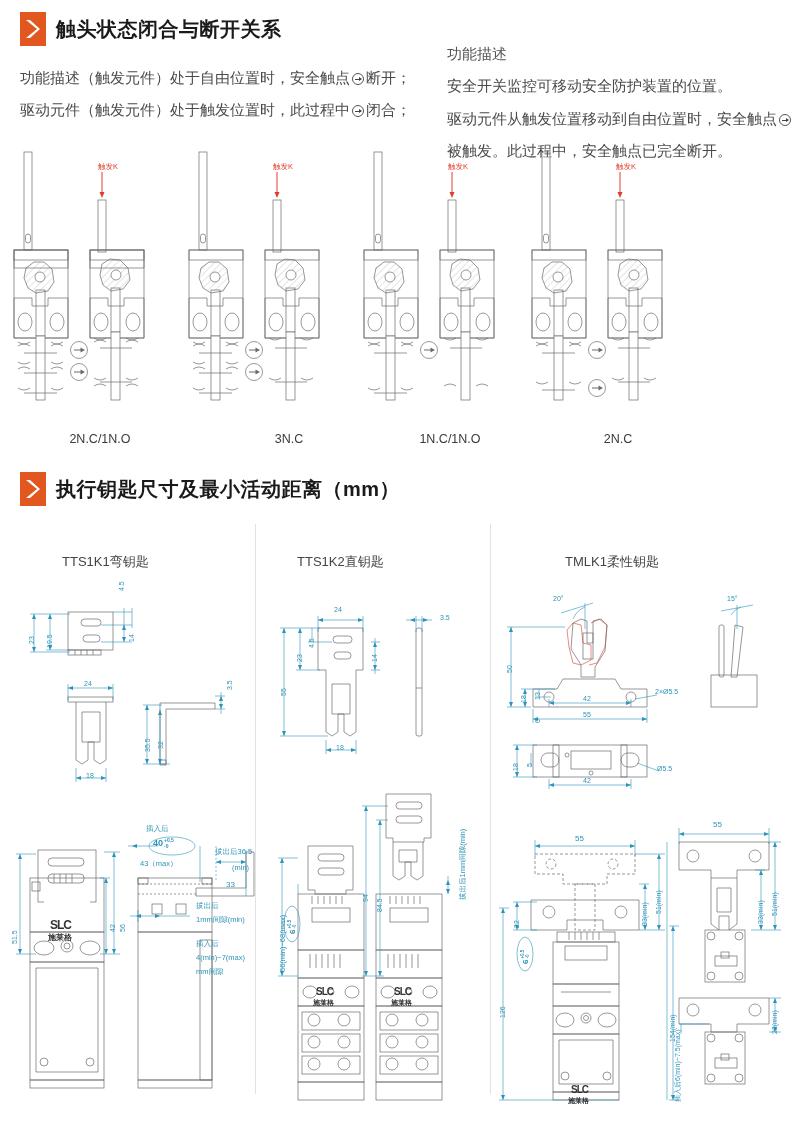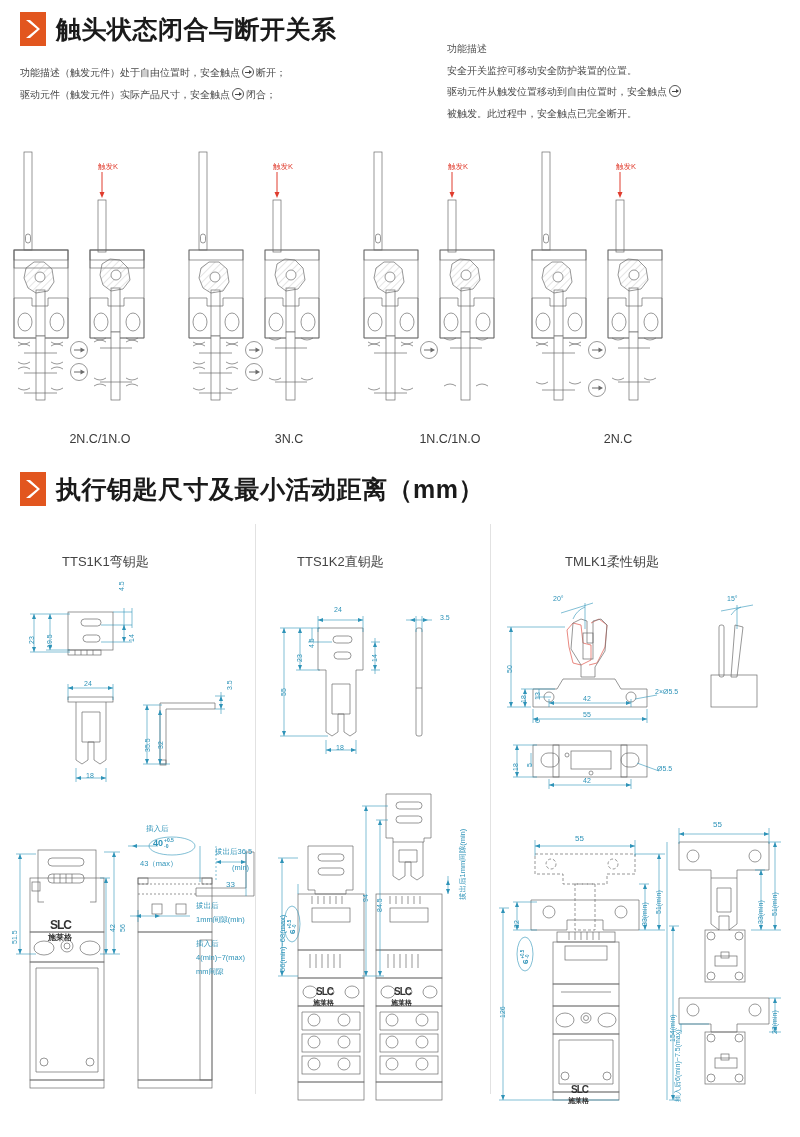--- a/index.html
+++ b/index.html
@@ -15,26 +15,26 @@
   .page { position:relative; width:800px; height:1137px; }
 
   
   .sec-head { display:flex; align-items:center; gap:10px; }
   .chev {
     width:26px; height:34px; background:#E2561F;
     position:relative; flex:0 0 auto;
   }
   .chev svg { position:absolute; left:5px; top:7px; }
   .sec-title {
-    font-size:25px; font-weight:bold; color:#1a1a1a;
+    font-size:20px; font-weight:bold; color:#1a1a1a;
     letter-spacing:.5px; white-space:nowrap;
   }
 
   
-  .intro-col { font-size:10px; color:#4a4a4a; line-height:2.15; }
+  .intro-col { font-size:15px; color:#4a4a4a; line-height:2.15; }
   .intro-col .lbl { color:#555; }
   .inline-sym {
     display:inline-block; width:12px; height:12px; border:1px solid #555;
     border-radius:50%; position:relative; vertical-align:-2px; margin:0 2px;
   }
   .inline-sym::before {
     content:""; position:absolute; left:2px; top:5px;
     width:6px; height:1px; background:#444;
   }
   .inline-sym::after {
@@ -94,21 +94,21 @@
       </svg>
     </div>
     <div class="sec-title">触头状态闭合与断开关系</div>
   </div>
 
   <div class="intro-col" style="position:absolute;left:20px;top:62px;width:400px;">
     <div>
       <span>功能描述（触发元件）处于自由位置时，安全触点</span><span class="inline-sym"></span><span>断开；</span>
     </div>
     <div>
-      <span>驱动元件（触发元件）实际产品尺寸，安全触点</span><span class="inline-sym"></span><span>闭合；</span>
+      <span>驱动元件（触发元件）处于触发位置时，此过程中</span><span class="inline-sym"></span><span>闭合；</span>
     </div>
   </div>
 
   <div class="intro-col" style="position:absolute;left:447px;top:38px;width:350px;">
     <div class="lbl">功能描述</div>
     <div>安全开关监控可移动安全防护装置的位置。</div>
     <div>
       <span>驱动元件从触发位置移动到自由位置时，安全触点</span><span class="inline-sym"></span>
     </div>
     <div>被触发。此过程中，安全触点已完全断开。</div>

